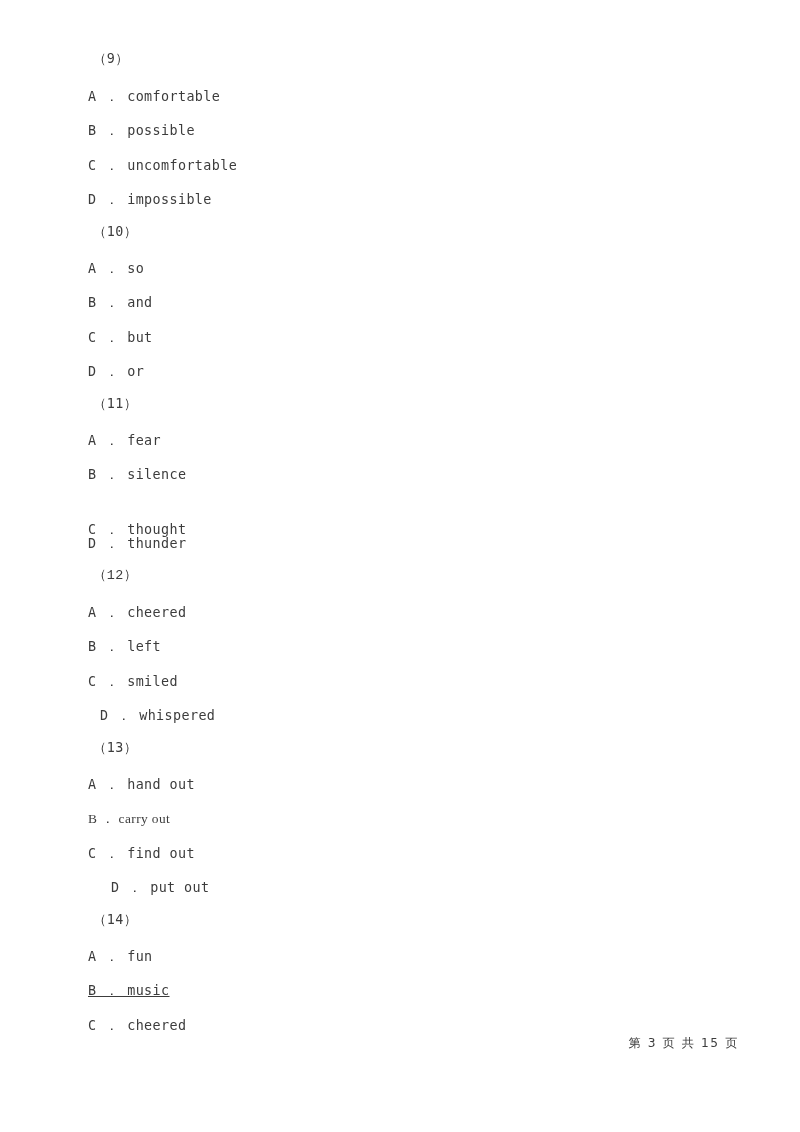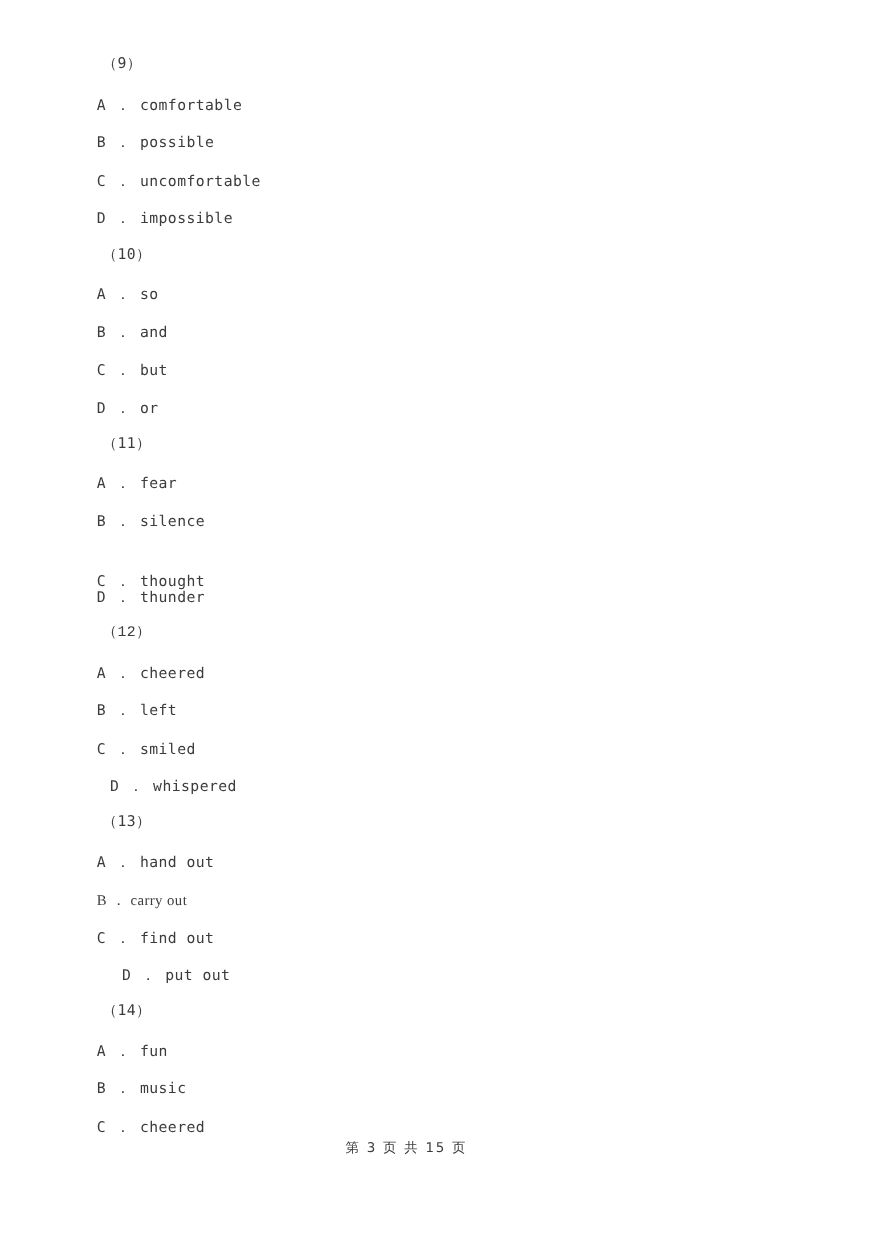--- a/index.html
+++ b/index.html
@@ -37,21 +37,21 @@
     left: 93px;
   }
   .q-option {
     left: 88px;
   }
   .footer {
     position: absolute;
     top: 1035px;
     left: 0;
     width: 739px;
-    text-align: center;
+    text-align: right;
     color: #3c3c3c;
     font-size: 12.2px;
     letter-spacing: 1.6px;
     white-space: pre;
     font-family: "DejaVu Sans", "Liberation Sans", sans-serif;
   }
 </style>
 </head>
 <body>
 
@@ -77,17 +77,17 @@
       <div class="line q-option" style="top: 638px; text-align: right;">B ． left</div>
       <div class="line q-option" style="top: 673px;">C ． smiled</div>
       <div class="line q-option" style="top: 707px; padding-left: 12px;">D ． whispered</div>
       <div class="line q-number" style="top: 739px;">（13）</div>
       <div class="line q-option" style="top: 776px;">A ． hand out</div>
       <div class="line q-option" style="top: 810px; font-family: Liberation Serif, serif;">B ． carry out</div>
       <div class="line q-option" style="top: 845px;">C ． find out</div>
       <div class="line q-option" style="top: 879px; margin-left: 23px;">D ． put out</div>
       <div class="line q-number" style="top: 911px;">（14）</div>
       <div class="line q-option" style="top: 948px;">A ． fun</div>
-      <div class="line q-option" style="top: 982px;">B ． music</div>
+      <div class="line q-option" style="top: 982px; text-decoration: underline;">B ． music</div>
       <div class="line q-option" style="top: 1017px;">C ． cheered</div>
     </div>
   <div class="footer">第 3 页 共 15 页</div>
 </div>
 
 </body></html>

